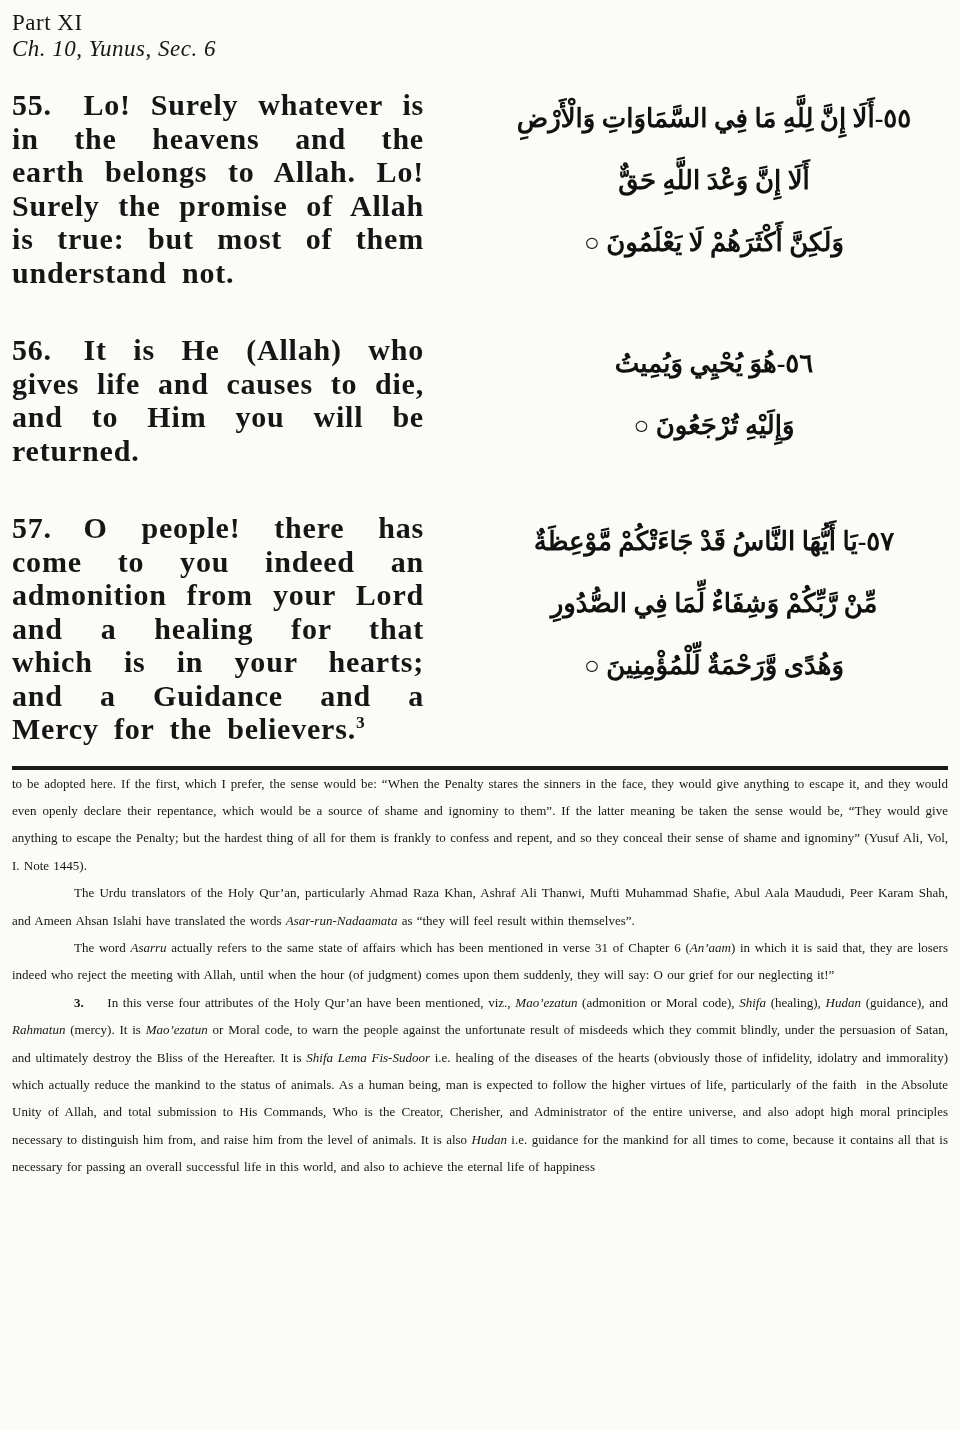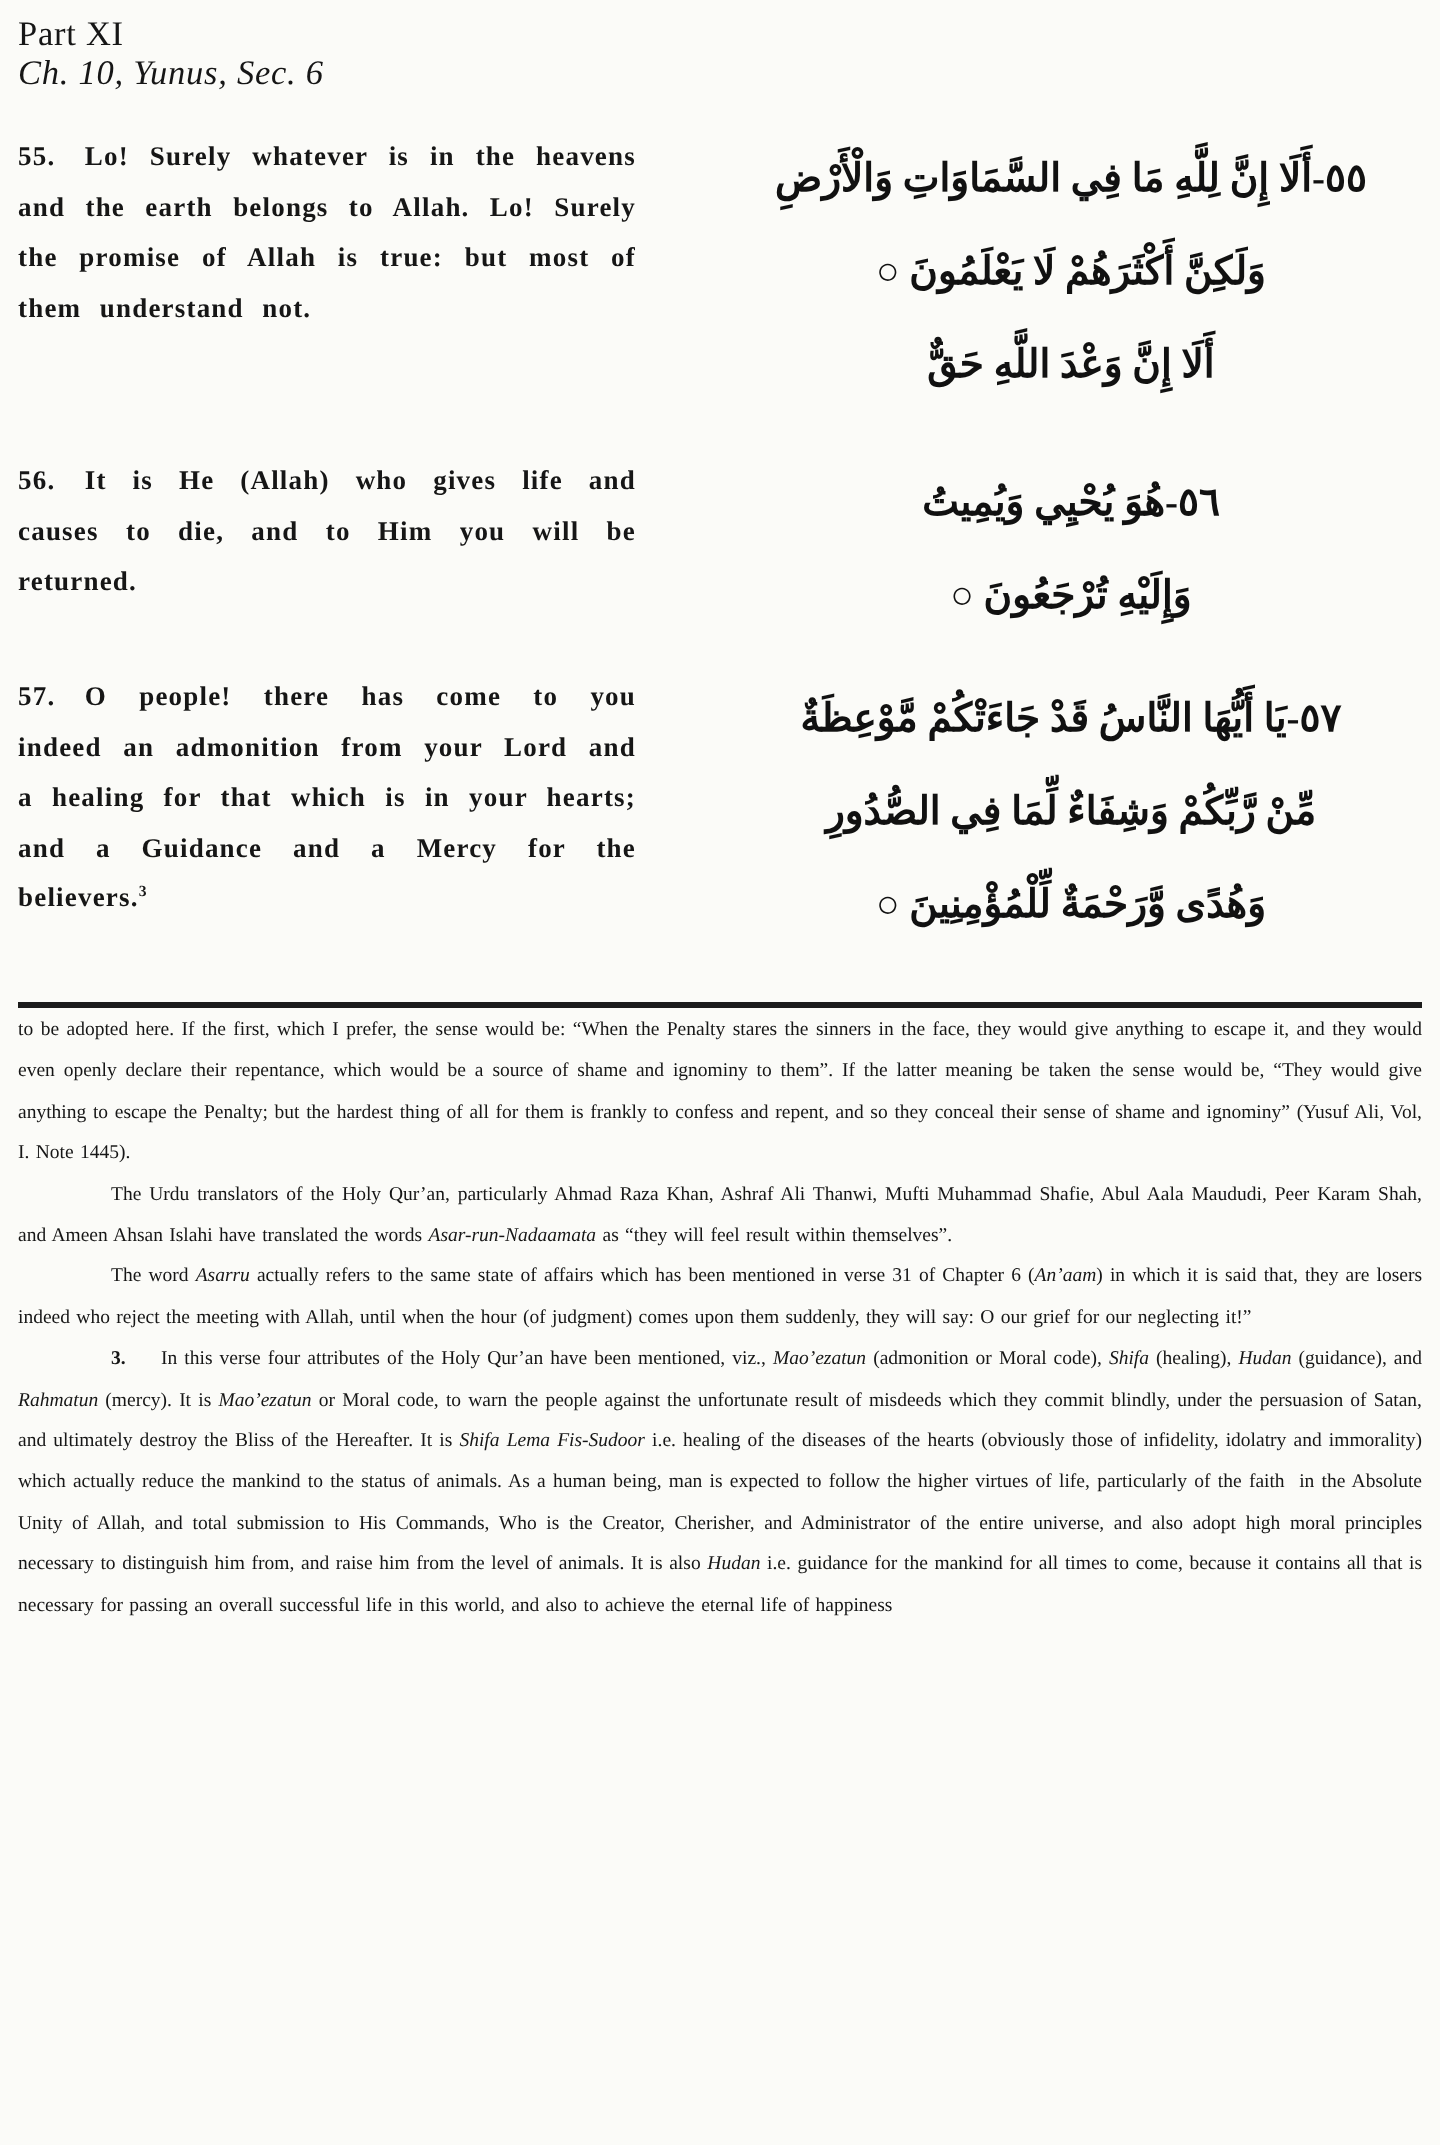--- a/index.html
+++ b/index.html
@@ -7,27 +7,27 @@
   body { font-family: "Liberation Serif", serif; color: #161616; }
   .page { width: 960px; height: 1430px; padding: 10px 12px 0 12px; }
 
   .header { display: flex; align-items: baseline; font-size: 23px; letter-spacing: 0.5px; flex-direction: column; }
   .header .h-left   { flex: 1; text-align: left; }
   .header .h-center { flex: 1.6; text-align: center; font-style: italic; }
   .header .h-right  { flex: 1; text-align: right; }
 
   .verses { margin-top: 26px; }
   .verse-row { display: flex; justify-content: space-between; align-items: flex-start; }
-  .verse-row + .verse-row { margin-top: 18px; }
+  .verse-row + .verse-row { margin-top: 44px; }
   .row-55 { min-height: 198px; }
   .row-56 { min-height: 126px; }
   .row-57 { min-height: 200px; }
 
   .verse-en {
-    width: 412px; font-size: 18px; font-weight: bold; line-height: 33.5px;
+    width: 412px; font-size: 30px; font-weight: bold; line-height: 33.5px;
     text-align: justify; letter-spacing: 0.8px; word-spacing: 7px;
   }
   .verse-en sup { font-size: 0.58em; vertical-align: super; line-height: 0; }
 
   .verse-ar {
     width: 468px; font-family: Liberation Serif, serif; direction: rtl;
     text-align: center; font-size: 26px; font-weight: bold; line-height: 62px;
     color: #111;
   }
   .ar-line { white-space: nowrap; }
@@ -49,22 +49,22 @@
     <span class="h-left">Part XI</span>
     <span class="h-center">Ch. 10, Yunus, Sec. 6</span>
   </div>
 
   <div class="verses">
 
     <div class="verse-row row-55">
       <p class="verse-en"><span>55.  Lo! Surely whatever is in the heavens and the earth belongs to Allah. Lo! Surely the promise of Allah is true: but most of them understand not.</span></p>
       <div class="verse-ar">
         <div class="ar-line">٥٥-أَلَا إِنَّ لِلَّهِ مَا فِي السَّمَاوَاتِ وَالْأَرْضِ</div>
+        <div class="ar-line">أَلَا إِنَّ وَعْدَ اللَّهِ حَقٌّ</div>
         <div class="ar-line">وَلَكِنَّ أَكْثَرَهُمْ لَا يَعْلَمُونَ ○</div>
-        <div class="ar-line">أَلَا إِنَّ وَعْدَ اللَّهِ حَقٌّ</div>
       </div>
     </div>
 
     <div class="verse-row row-56">
       <p class="verse-en"><span>56.  It is He (Allah) who gives life and causes to die, and to Him you will be returned.</span></p>
       <div class="verse-ar">
         <div class="ar-line">٥٦-هُوَ يُحْيِي وَيُمِيتُ</div>
         <div class="ar-line">وَإِلَيْهِ تُرْجَعُونَ ○</div>
       </div>
     </div>

